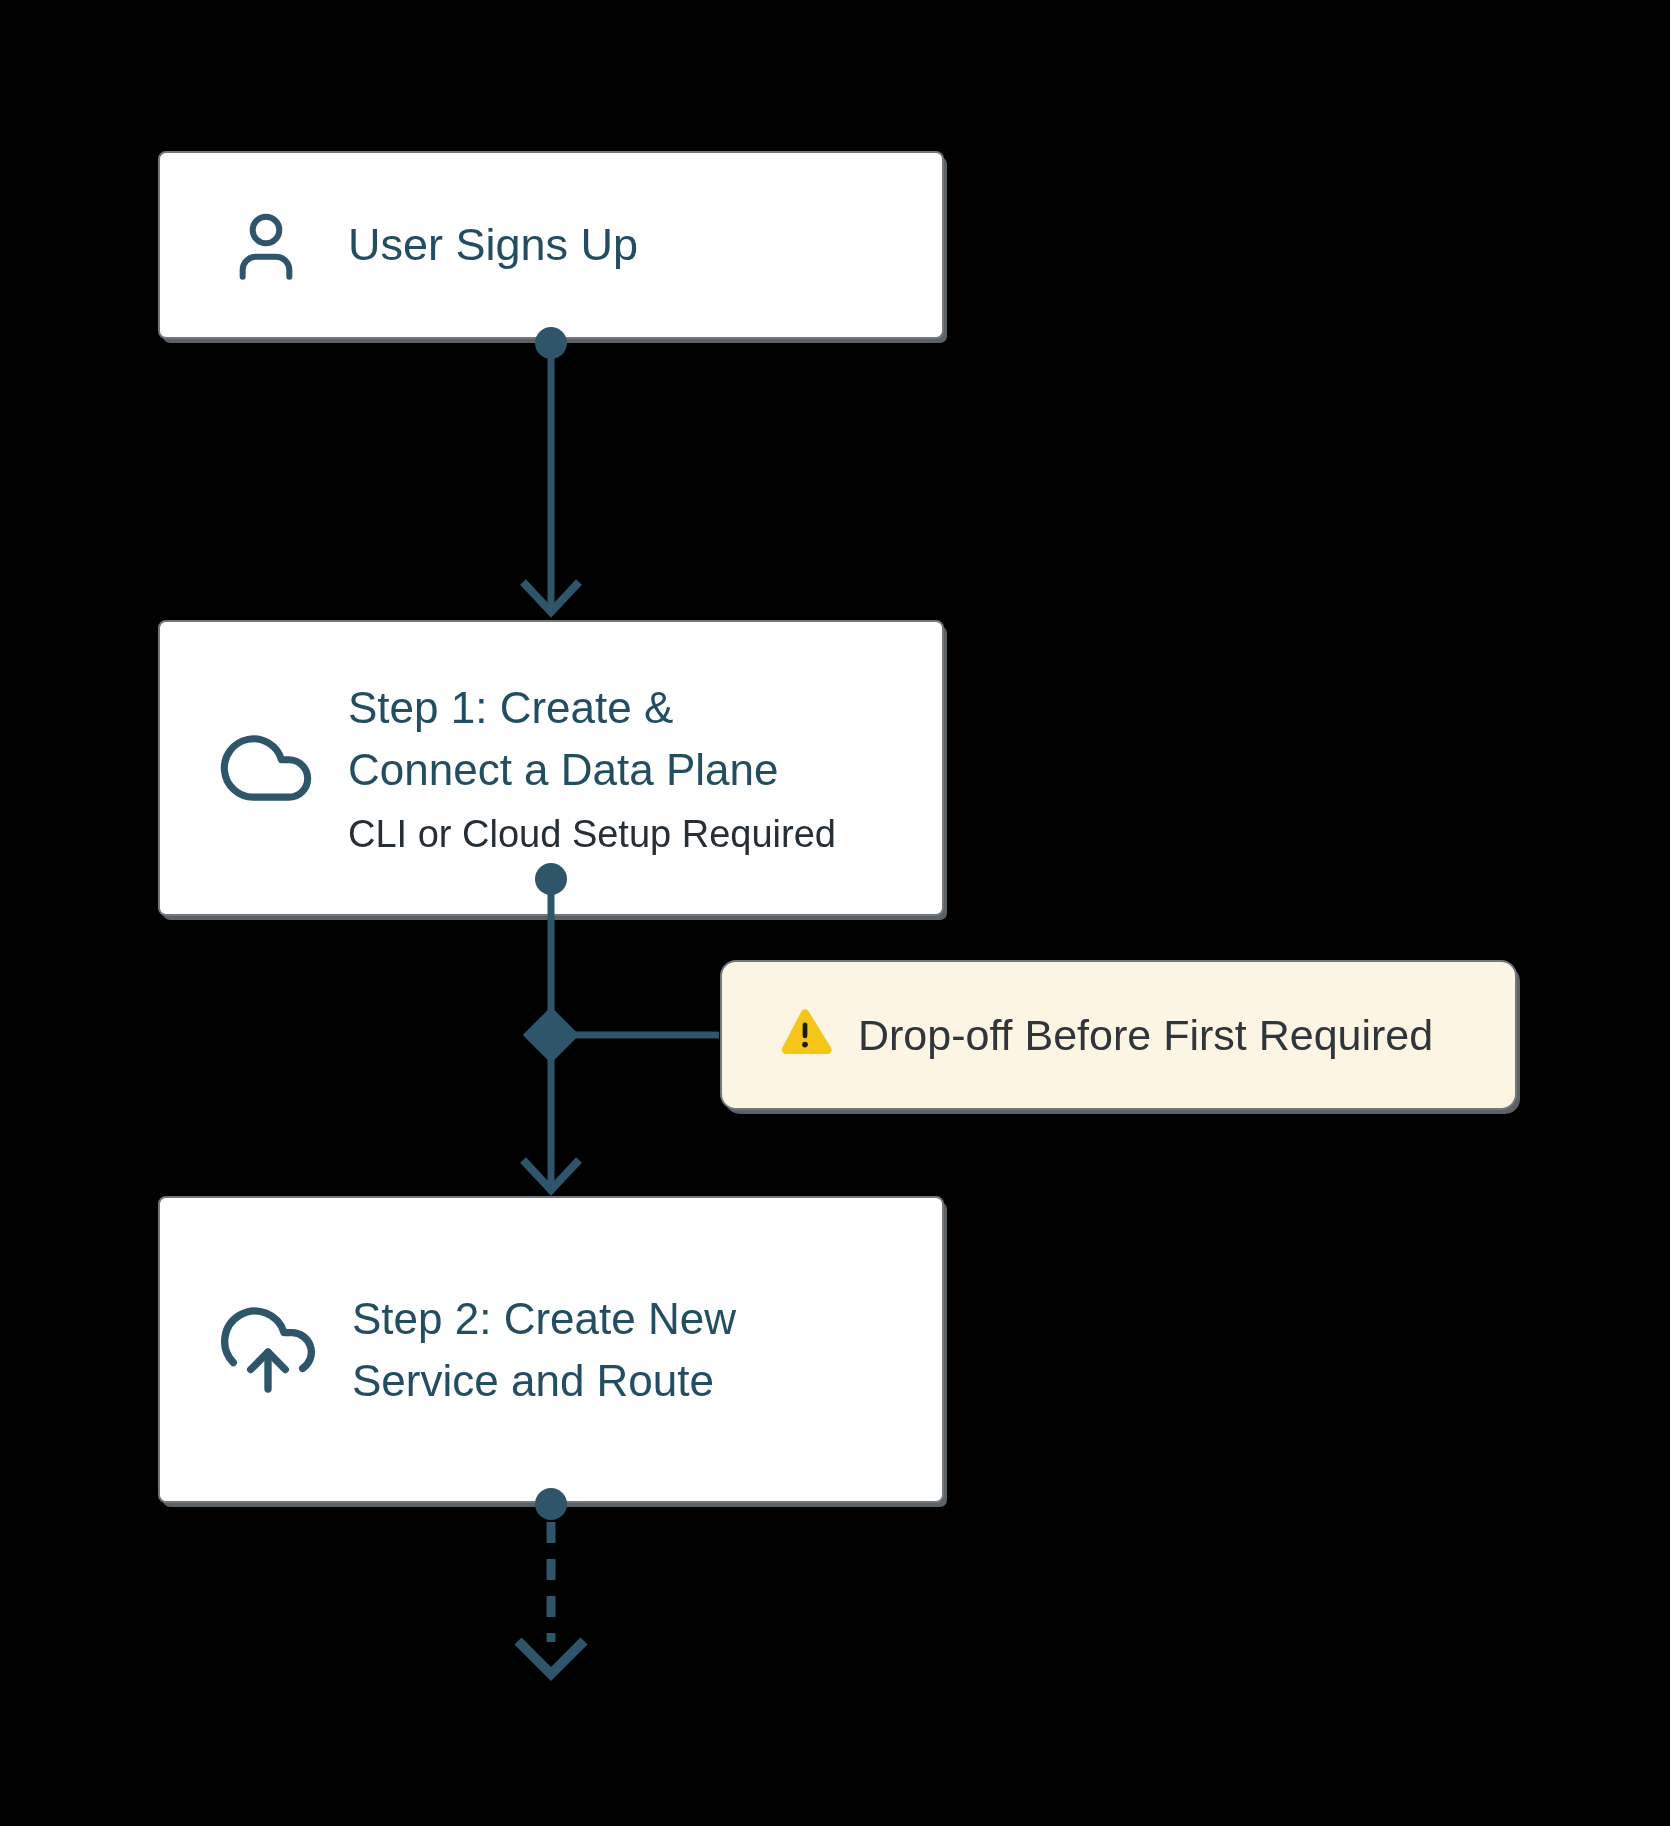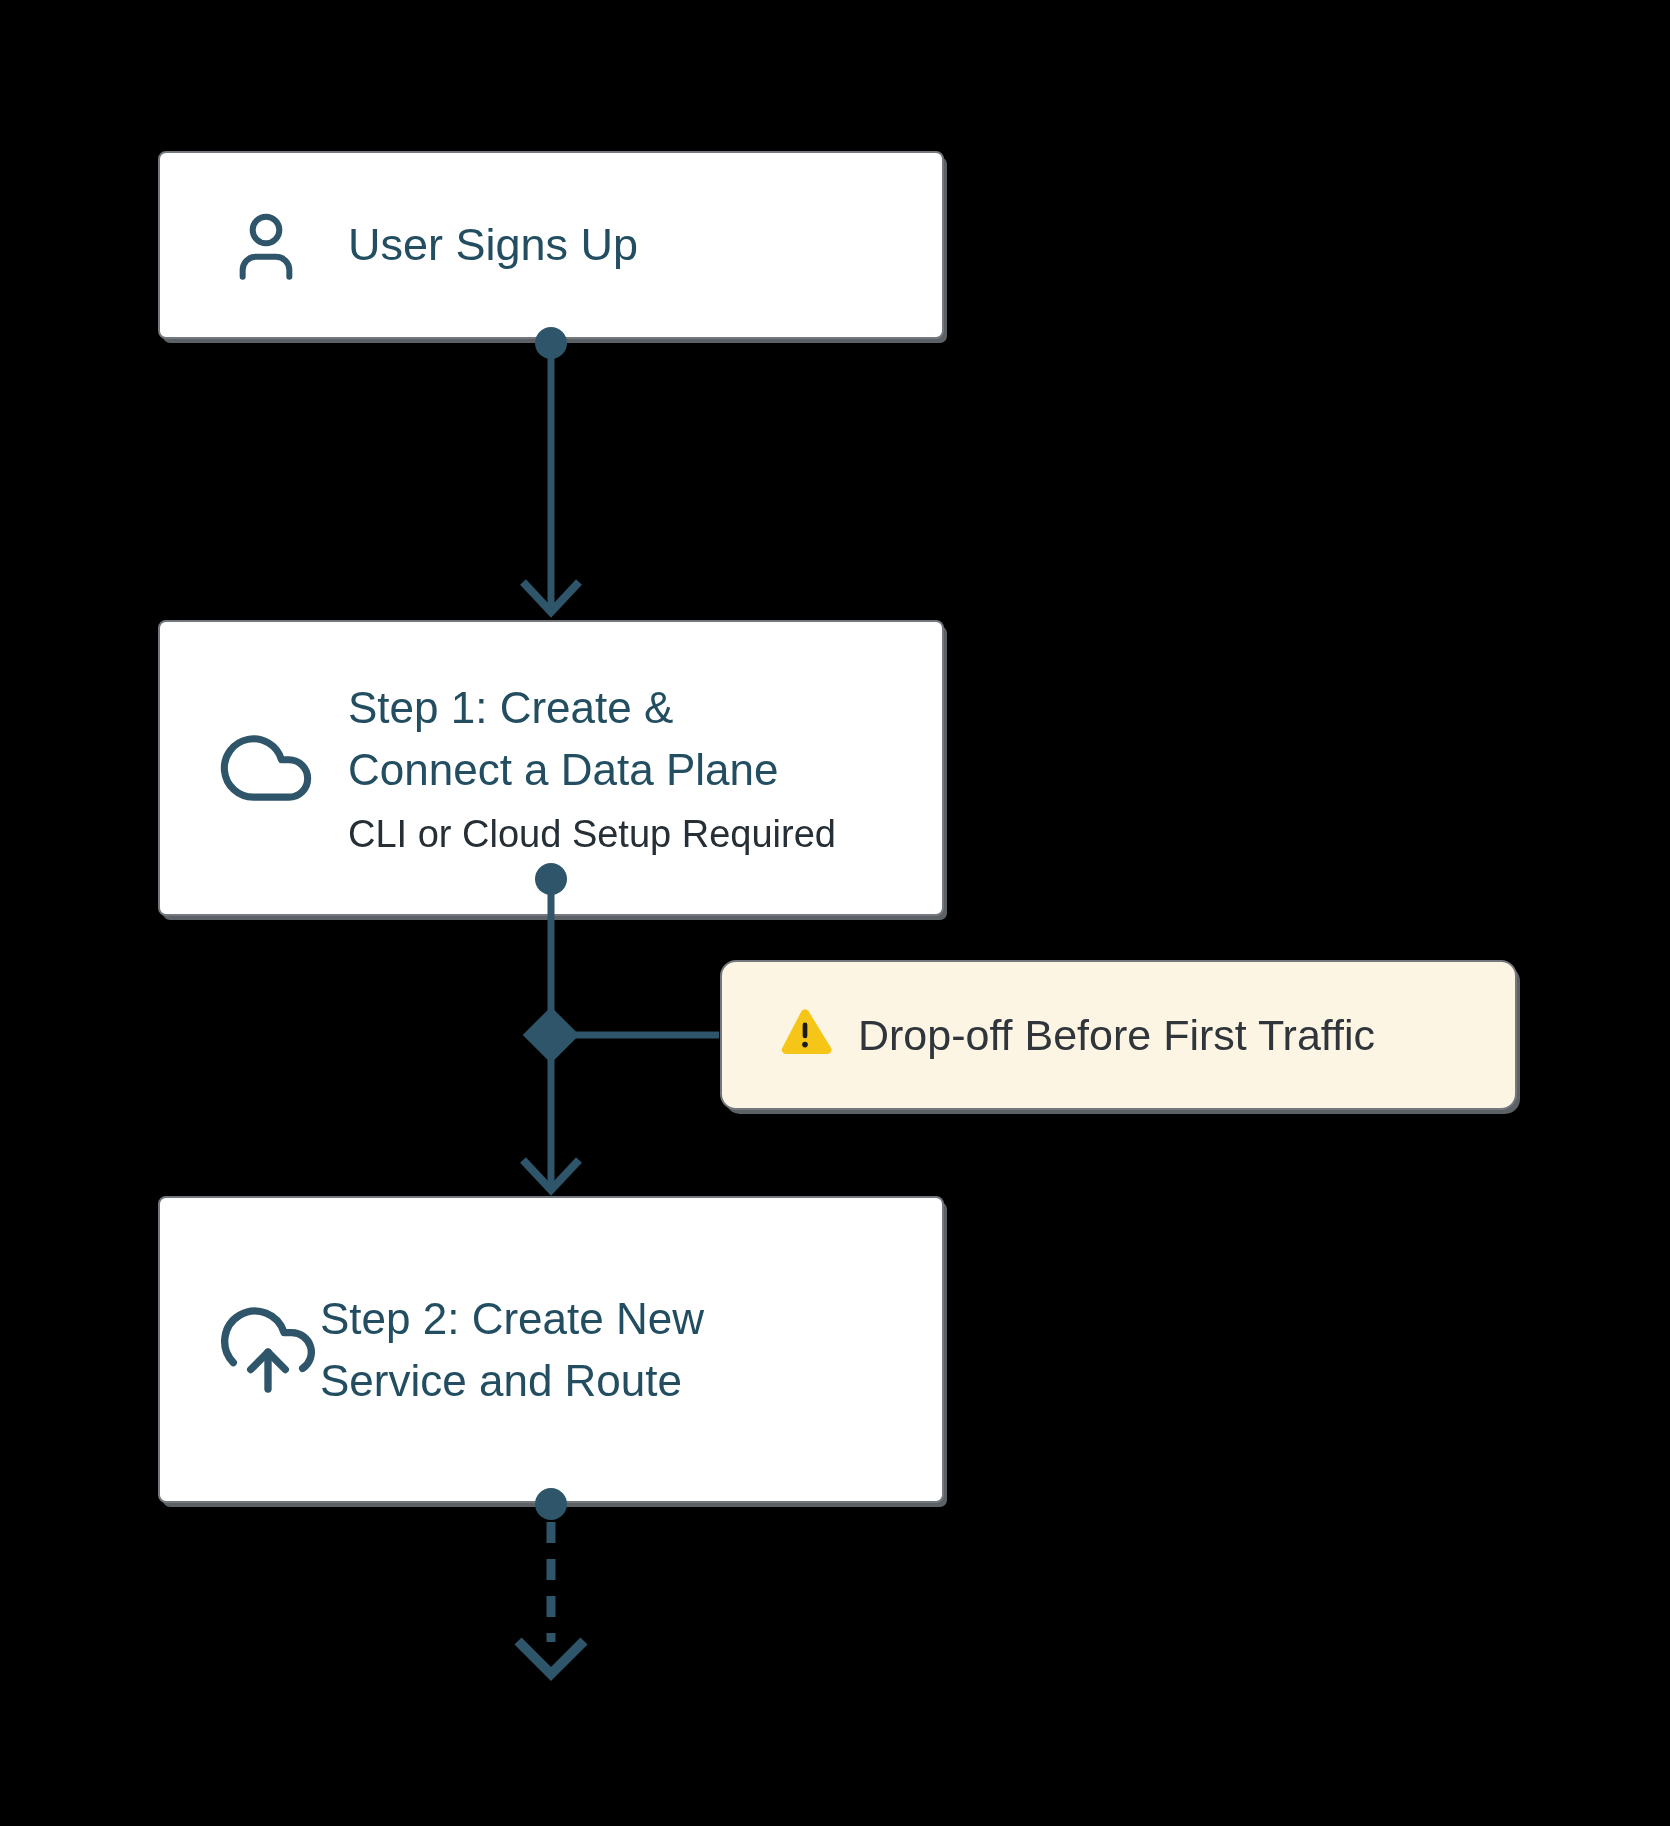--- a/index.html
+++ b/index.html
@@ -25,21 +25,21 @@
   }
   #node-signup .title{font-size:45px;}
   .subtitle{
     color:var(--charcoal,#262f35);
     font-size:38px;line-height:51px;
     margin-top:8px;white-space:pre-line;
   }
   .icon-stroke{fill:none;stroke:var(--stroke,#2e5569);stroke-linecap:round;stroke-linejoin:round;}
   #node-signup{left:158px;top:151px;width:786px;height:188px;padding:0 30px 0 66px;gap:42px;}
   #node-step1 {left:158px;top:620px;width:786px;height:296px;padding:0 30px 0 56px;gap:32px;}
-  #node-step2 {left:158px;top:1196px;width:786px;height:307px;padding:0 30px 0 56px;}
+  #node-step2 {left:158px;top:1196px;width:786px;height:307px;padding:0 30px 0 56px;gap:32px;}
   .callout{
     position:absolute;box-sizing:border-box;
     left:720px;top:960px;width:797px;height:150px;
     background:var(--cream,#fdf5e3);
     border:2px solid var(--box-border,#72787d);
     border-radius:16px;
     box-shadow:4px 5px 0 -1px var(--box-shadow,#5c6166);
     display:flex;align-items:center;gap:26px;
     padding:0 30px 0 56px;
     color:var(--callout-text,#2f353a);
@@ -85,21 +85,21 @@
 </div>
 
 <div class="callout">
   <span class="iconwrap">
     <svg width="54" height="50" viewBox="0 0 64 60">
       <path class="warning-tri" d="M28 7a5 5 0 0 1 8 0l27 44a5 5 0 0 1-4.2 7.8H9.2A5 5 0 0 1 5 51Z"></path>
       <rect class="warning-mark" x="29.2" y="21" width="5.6" height="19" rx="2.8"></rect>
       <circle class="warning-mark" cx="32" cy="47.5" r="3.4"></circle>
     </svg>
   </span>
-  <span>Drop-off Before First Traffic</span>
+  <span>Drop-off Before First Required</span>
 </div>
 
 <div class="node" id="node-step2">
   <span class="iconwrap">
     <svg width="104" height="104" viewBox="0 0 24 24">
       <path class="icon-stroke" stroke-width="1.7" d="M4 14.9A7 7 0 1 1 15.71 8h1.79a4.5 4.5 0 0 1 2.5 8.24"></path>
       <path class="icon-stroke" stroke-width="1.7" d="M12 12.5v8.5"></path>
       <path class="icon-stroke" stroke-width="1.7" d="m16 16.5-4-4-4 4"></path>
     </svg>
   </span>

